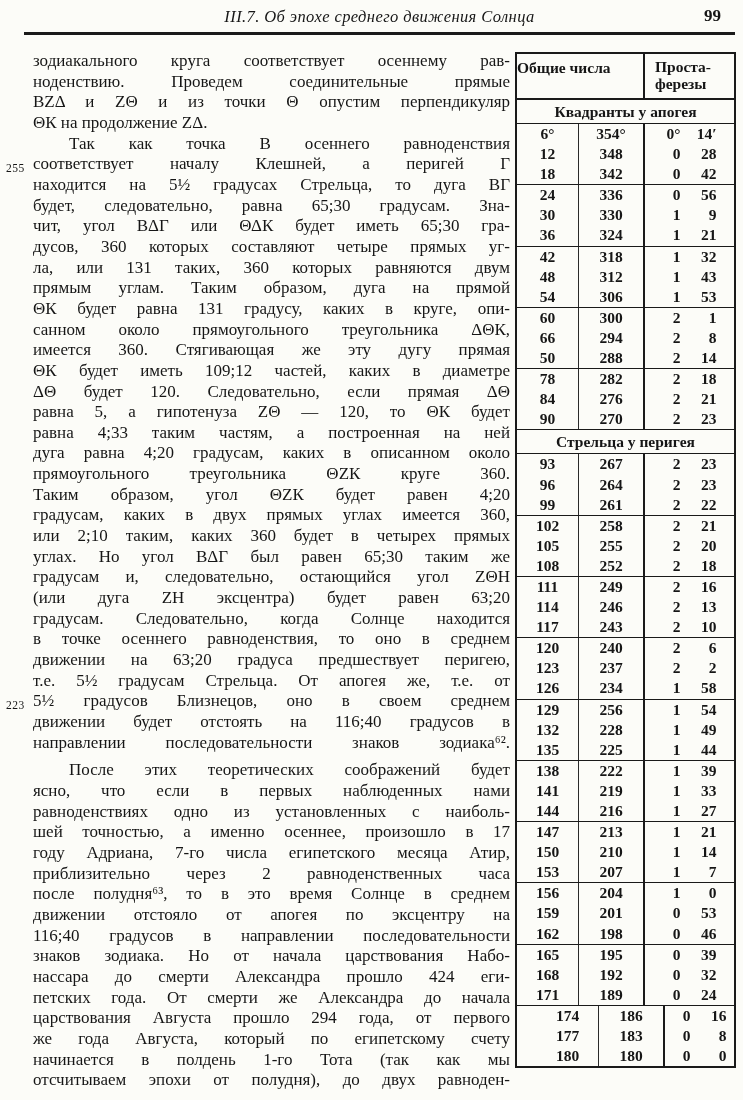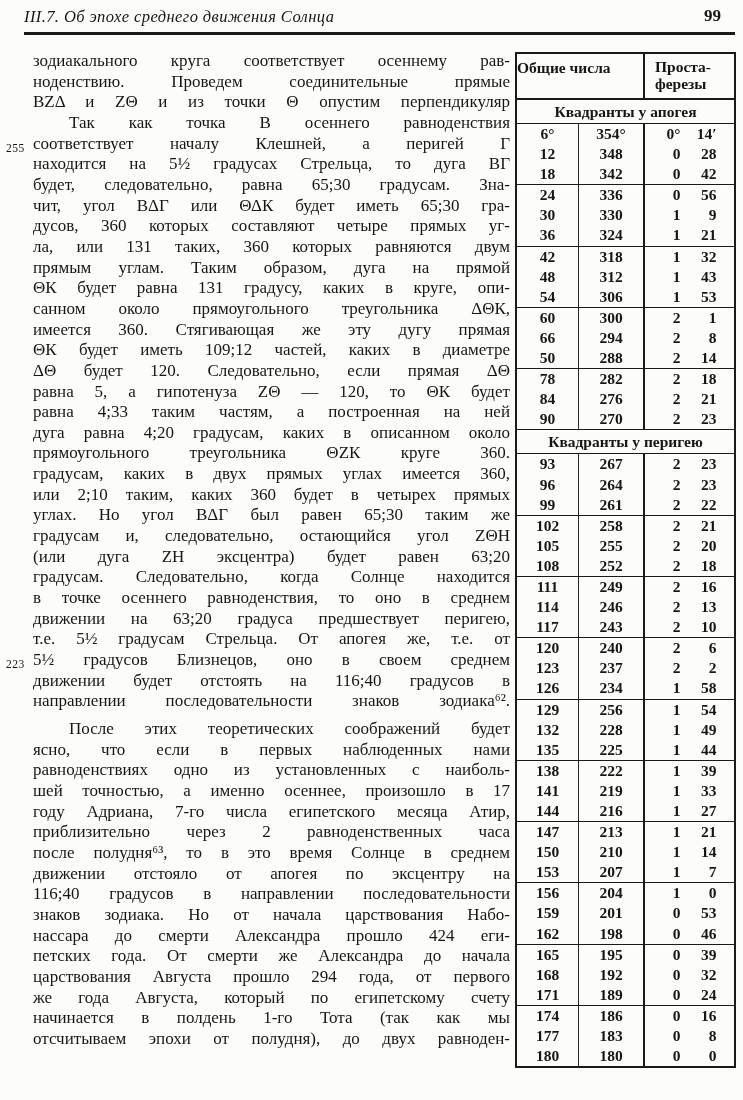--- a/index.html
+++ b/index.html
@@ -4,21 +4,21 @@
 <style>
   html,body{margin:0;padding:0;background:#e8e8e6;}
   .page{
     position:relative;width:743px;height:1100px;margin:0 auto;
     background:#fcfcf8;color:#161616;overflow:hidden;
     font-family:"Liberation Serif","DejaVu Serif",serif;
   }
   
   .running-head{position:absolute;top:5px;left:24px;right:8px;height:26px;}
   .head-title{
-    position:absolute;left:0;right:0;top:2px;text-align:left;
+    position:absolute;left:0;right:0;top:2px;text-align:center;
     font-style:italic;font-size:16.5px;letter-spacing:0.4px;font-weight:500;
   }
   .page-number{
     position:absolute;right:14px;top:1px;font-size:17px;font-weight:bold;
   }
   .head-rule{position:absolute;left:24px;top:32px;width:711px;height:3px;background:#1a1a1a;}
 
   
   .text-column{
     position:absolute;left:33px;top:51px;width:477px;
@@ -50,21 +50,21 @@
     padding-top:5px;font-weight:600;
   }
   .t-h-right{
     flex:1;padding:4px 8px 0 10px;white-space:pre-line;line-height:17px;font-weight:600;
   }
   .t-section-title{
     height:24px;line-height:24px;text-align:center;
     border-bottom:1.5px solid #1a1a1a;font-weight:600;
   }
   .t-group{border-bottom:1.5px solid #1a1a1a;}
-  .t-group:last-child{border-bottom:none;}
+  .t-group:last-child{border-bottom:none;margin-left:20px;}
   .t-row{display:flex;height:20.1px;line-height:20.1px;}
   .t-c1{flex:0 0 61px;text-align:center;}
   .t-c2{
     flex:0 0 67px;text-align:center;
     border-left:1px solid #2a2a2a;border-right:2px solid #1a1a1a;
   }
   .t-c3{flex:1;display:flex;justify-content:center;}
   .t-deg{width:24px;text-align:right;}
   .t-min{width:28px;text-align:right;margin-left:8px;margin-right:6px;}
 </style>
@@ -77,39 +77,41 @@
     <span class="head-title">III.7. Об эпохе среднего движения Солнца</span>
     <span class="page-number">99</span>
   </div>
   <div class="head-rule"></div>
 
   <div class="text-column" id="text-col">
       <div class="para">
         <div class="line">зодиакального круга соответствует осеннему рав-</div>
         <div class="line">ноденствию.  Проведем  соединительные  прямые</div>
         <div class="line">BZΔ и ZΘ и из точки Θ опустим перпендикуляр</div>
+        <div class="line flush">ΘК на продолжение ZΔ.</div>
       </div>
       <div class="para">
         <div class="line indent">Так как точка В осеннего равноденствия</div>
         <div class="line">соответствует началу Клешней, а перигей Г<span class="margin-num">255</span></div>
         <div class="line">находится на 5½ градусах Стрельца, то дуга ВГ</div>
         <div class="line">будет, следовательно, равна 65;30 градусам. Зна-</div>
         <div class="line">чит, угол ВΔГ или ΘΔК будет иметь 65;30 гра-</div>
         <div class="line">дусов, 360 которых составляют четыре прямых уг-</div>
         <div class="line">ла, или 131 таких, 360 которых равняются двум</div>
         <div class="line">прямым углам. Таким образом, дуга на прямой</div>
         <div class="line">ΘК будет равна 131 градусу, каких в круге, опи-</div>
         <div class="line">санном около прямоугольного треугольника ΔΘК,</div>
         <div class="line">имеется 360. Стягивающая же эту дугу прямая</div>
         <div class="line">ΘК будет иметь 109;12 частей, каких в диаметре</div>
         <div class="line">ΔΘ будет 120. Следовательно, если прямая ΔΘ</div>
         <div class="line">равна 5, а гипотенуза ZΘ — 120, то ΘК будет</div>
         <div class="line">равна 4;33 таким частям, а построенная на ней</div>
         <div class="line">дуга равна 4;20 градусам, каких в описанном около</div>
         <div class="line">прямоугольного треугольника ΘZК круге 360.</div>
+        <div class="line">Таким образом, угол ΘZК будет равен 4;20</div>
         <div class="line">градусам, каких в двух прямых углах имеется 360,</div>
         <div class="line">или 2;10 таким, каких 360 будет в четырех прямых</div>
         <div class="line">углах. Но угол ВΔГ был равен 65;30 таким же</div>
         <div class="line">градусам и, следовательно, остающийся угол ZΘН</div>
         <div class="line">(или дуга ZН эксцентра) будет равен 63;20</div>
         <div class="line">градусам. Следовательно, когда Солнце находится</div>
         <div class="line">в точке осеннего равноденствия, то оно в среднем</div>
         <div class="line">движении на 63;20 градуса предшествует перигею,</div>
         <div class="line">т.е. 5½ градусам Стрельца. От апогея же, т.е. от</div>
         <div class="line">5½ градусов Близнецов, оно в своем среднем<span class="margin-num">223</span></div>
@@ -267,21 +269,21 @@
           </div>
           <div class="t-row">
             <div class="t-c1">90</div>
             <div class="t-c2">270</div>
             <div class="t-c3">
               <span class="t-deg">2</span>
               <span class="t-min">23</span>
             </div>
           </div>
         </div>
-        <div class="t-section-title">Квадранты у перигею</div>
+        <div class="t-section-title">Стрельца у перигея</div>
         <div class="t-group">
           <div class="t-row">
             <div class="t-c1">93</div>
             <div class="t-c2">267</div>
             <div class="t-c3">
               <span class="t-deg">2</span>
               <span class="t-min">23</span>
             </div>
           </div>
           <div class="t-row">

